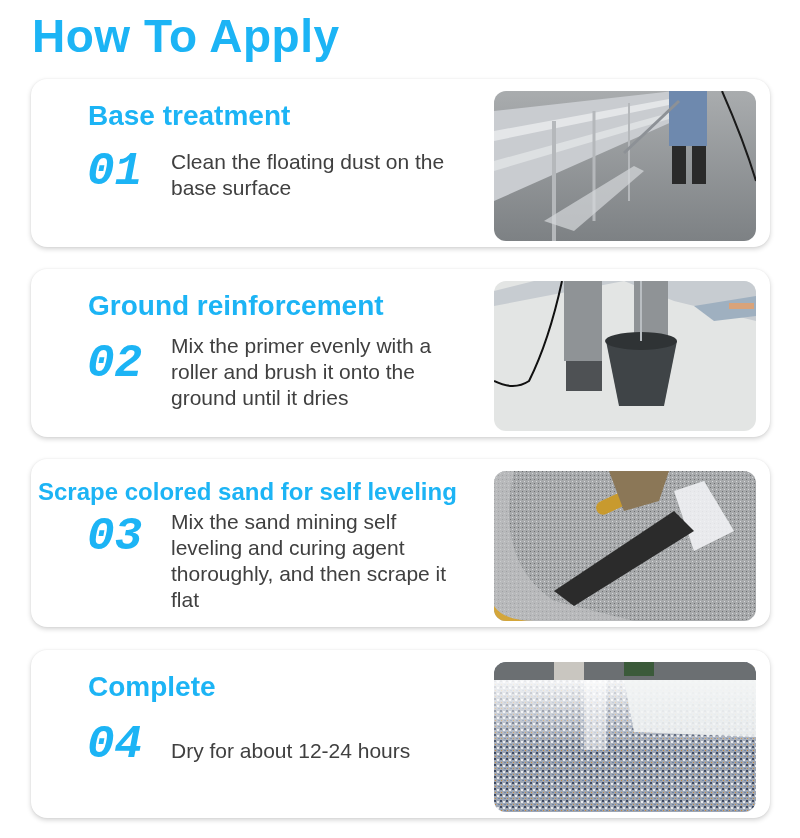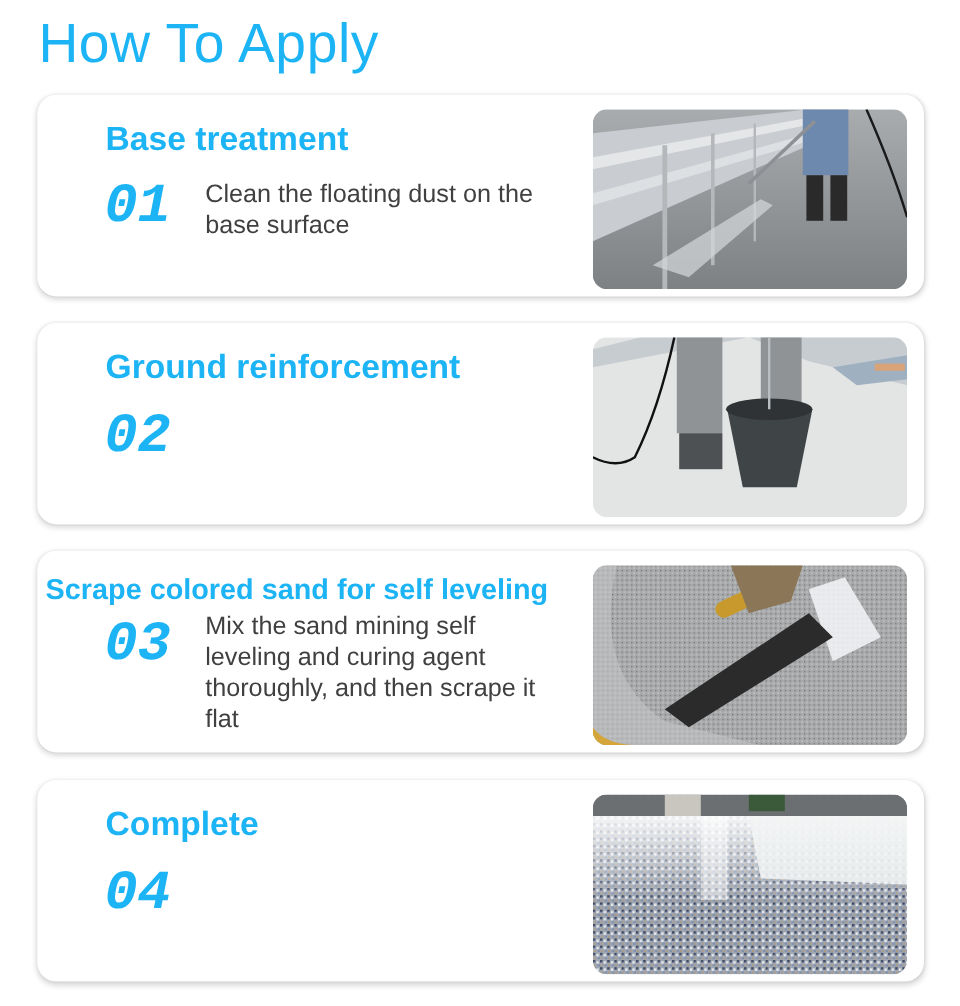--- a/index.html
+++ b/index.html
@@ -12,21 +12,21 @@
     body {
       font-family: "Liberation Sans", "DejaVu Sans", sans-serif;
       color: #1cb4f5;
       position: relative;
     }
     .page-title {
       position: absolute;
       left: 32px;
       top: 8px;
       font-size: 46px;
-      font-weight: normal;
+      font-weight: bold;
       color: #1cb4f5;
       letter-spacing: 0.5px;
       line-height: 56px;
     }
     .card {
       position: absolute;
       left: 31px;
       width: 739px;
       height: 168px;
       background: #ffffff;
@@ -107,20 +107,21 @@
       <rect x="198" y="55" width="14" height="38" fill="#2a2a2a"></rect>
       <line x1="185" y1="10" x2="130" y2="62" stroke="#8d9196" stroke-width="3"></line>
       <path d="M228,0 Q250,50 262,90" stroke="#1a1a1a" stroke-width="2" fill="none"></path>
     </svg>
   </div>
 </div>
 
 <div class="card" style="top:269px;">
   <div class="card-title">Ground reinforcement</div>
   <div class="step-number" style="top:70px;">02</div>
+  <div class="step-desc" style="top:64px;">Mix the primer evenly with a roller and brush it onto the ground until it dries</div>
   <div class="photo">
     <svg viewBox="0 0 262 150" preserveAspectRatio="none">
       <rect width="262" height="150" fill="#e3e5e4"></rect>
       <polygon points="0,10 40,0 262,0 262,40 180,20 130,0 0,25" fill="#c7ccd1"></polygon>
       <polygon points="200,25 262,15 262,35 220,40" fill="#9fb0c0"></polygon>
       <rect x="235" y="22" width="25" height="6" fill="#d9a37a"></rect>
       <rect x="70" y="0" width="38" height="80" fill="#8f9396"></rect>
       <rect x="140" y="0" width="34" height="55" fill="#8f9396"></rect>
       <rect x="72" y="80" width="36" height="30" fill="#4e5154"></rect>
       <rect x="140" y="75" width="34" height="25" fill="#4e5154"></rect>
@@ -152,20 +153,21 @@
       <rect x="100" y="20" width="60" height="14" rx="7" fill="#c89a2e" transform="rotate(-25 130 27)"></rect>
       <path d="M115,0 L175,0 L165,30 L130,40 Z" fill="#8b7757"></path>
       <path d="M0,135 Q10,150 40,150 L0,150 Z" fill="#d4a63a"></path>
     </svg>
   </div>
 </div>
 
 <div class="card" style="top:650px;">
   <div class="card-title">Complete</div>
   <div class="step-number" style="top:70px;">04</div>
+  <div class="step-desc" style="top:88px; width:320px;">Dry for about 12-24 hours</div>
   <div class="photo">
     <svg viewBox="0 0 262 150" preserveAspectRatio="none">
       <defs>
         <pattern id="terr4" width="6" height="6" patternUnits="userSpaceOnUse">
           <rect width="6" height="6" fill="#9ea6b3"></rect>
           <rect width="2" height="2" fill="#3e4a63"></rect>
           <rect x="3" y="1" width="2" height="2" fill="#e8eaee"></rect>
           <rect x="1" y="4" width="1" height="1" fill="#c98a3a"></rect>
           <rect x="4" y="4" width="2" height="1" fill="#6f84a6"></rect>
         </pattern>

